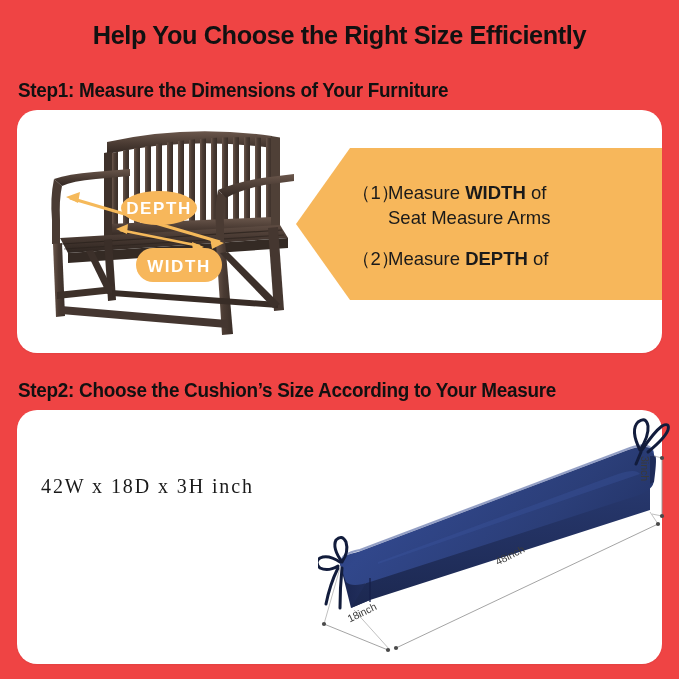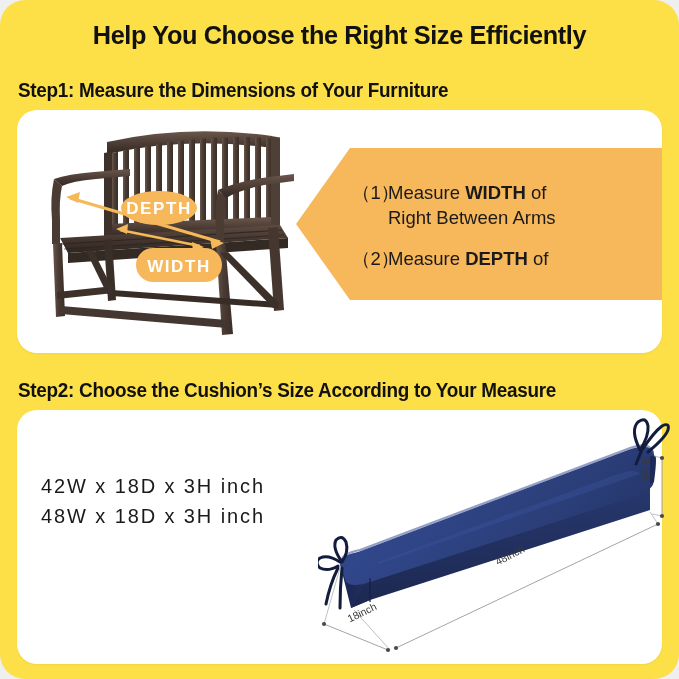--- a/index.html
+++ b/index.html
@@ -10,22 +10,21 @@
     width: 679px;
     height: 679px;
     background: #efefef;
     font-family: "Liberation Sans", sans-serif;
     overflow: hidden;
     position: relative;
   }
   .page {
     position: absolute;
     inset: 0;
-    background: #fde047;
-    border-radius: 25px;
+    background: #ef4444;
   }
 
   
   .main-title {
     position: absolute;
     top: 20px;
     left: 0;
     width: 679px;
     text-align: center;
     font-size: 26.5px;
@@ -125,21 +124,21 @@
     left: 41px;
     top: 472px;
     width: 300px;
   }
   .size-line {
     font-size: 20px;
     color: #1a1a1a;
     letter-spacing: 1.9px;
     line-height: 29.5px;
     white-space: nowrap;
-    font-family: Liberation Sans, sans-serif;
+    font-family: Liberation Serif, serif;
     font-weight: 300;
   }
 
   
   #cushion-illustration {
     position: absolute;
     left: 318px;
     top: 412px;
     width: 356px;
     height: 248px;
@@ -292,34 +291,33 @@
   </svg>
 
   <svg id="callout-arrow" viewBox="0 0 366 152">
     <polygon points="54,0 366,0 366,152 54,152 0,76" fill="#F7B75B"></polygon>
   </svg>
 
   <div class="callout-text-wrap">
     <div class="callout-line">
       <span class="num">（1）</span><span>Measure </span><b>WIDTH</b><span> of</span>
     </div>
-    <div class="callout-line indent">Right Between Arms</div>
+    <div class="callout-line indent">Seat Measure Arms</div>
     <div class="callout-gap"></div>
     <div class="callout-line">
       <span class="num">（2）</span><span>Measure </span><b>DEPTH</b><span> of</span>
     </div>
   </div>
 
   <div class="step-heading" id="step2-heading">Step2: Choose the Cushion’s Size According to Your Measure</div>
 
   <div class="card" id="card-step2"></div>
 
   <div id="size-list">
     <div class="size-line">42W x 18D x 3H inch</div>
-    <div class="size-line">48W x 18D x 3H inch</div>
   </div>
 
   <svg id="cushion-illustration" viewBox="0 0 356 248">
     <defs>
       <linearGradient id="topFace" x1="0" y1="0" x2="1" y2="0.45">
         <stop offset="0%" stop-color="#24356C"></stop>
         <stop offset="35%" stop-color="#31478B"></stop>
         <stop offset="75%" stop-color="#2B3E78"></stop>
         <stop offset="100%" stop-color="#24356A"></stop>
       </linearGradient>

